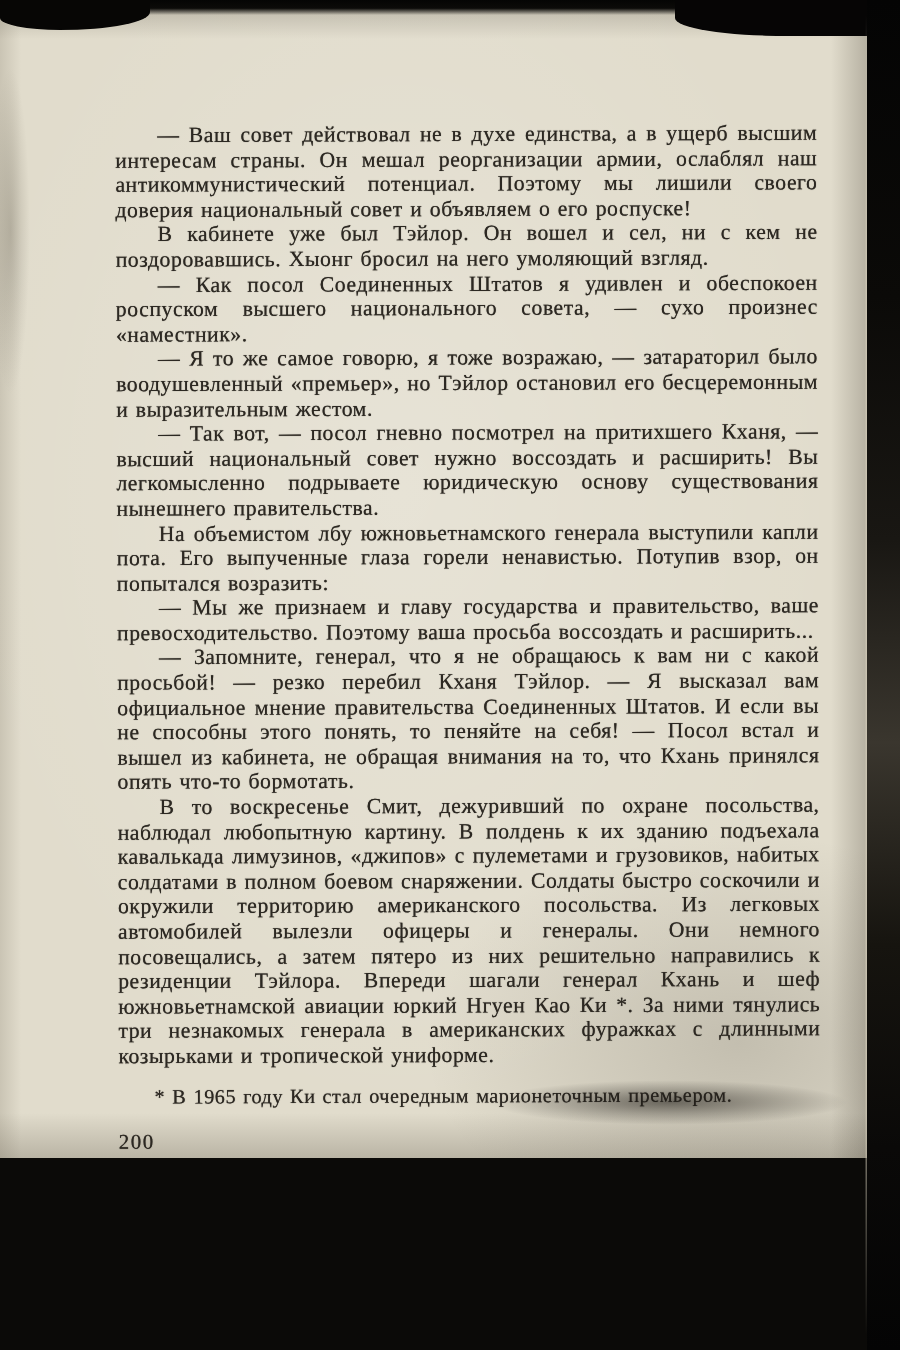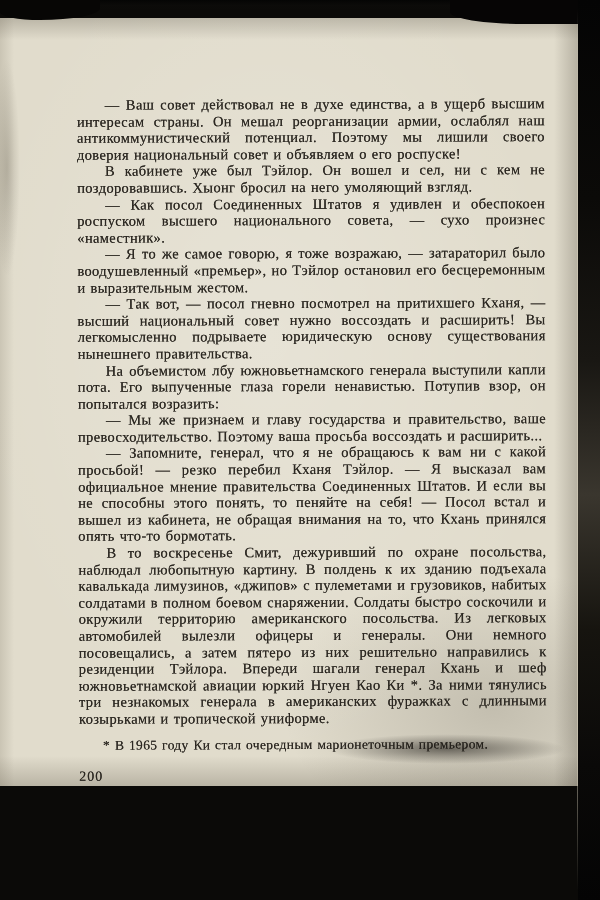--- a/index.html
+++ b/index.html
@@ -10,21 +10,21 @@
   body{
     width:600px;height:900px;overflow:hidden;
     background:#0b0a08;
     font-family:"Liberation Serif","DejaVu Serif",serif;
   }
   .scan{
     position:relative;width:600px;height:900px;background:#0b0a08;
   }
   
   .page{
-    position:absolute;left:0;top:18px;width:580px;height:768px;
+    position:absolute;left:0;top:4px;width:580px;height:768px;
     background:
       radial-gradient(ellipse 420px 600px at 46% 42%, rgba(255,255,255,0.20), rgba(255,255,255,0) 70%),
       radial-gradient(ellipse 300px 200px at 85% 90%, rgba(60,55,45,0.18), rgba(60,55,45,0) 70%),
       linear-gradient(to right, rgba(120,112,95,0.22) 0px, rgba(120,112,95,0) 14px),
       linear-gradient(to left, rgba(70,64,52,0.30) 0px, rgba(70,64,52,0) 26px),
       linear-gradient(to bottom, rgba(70,64,52,0.25) 0px, rgba(70,64,52,0) 22px),
       linear-gradient(to top, rgba(95,88,74,0.30) 0px, rgba(95,88,74,0) 30px),
       var(--paper);
   }
   

